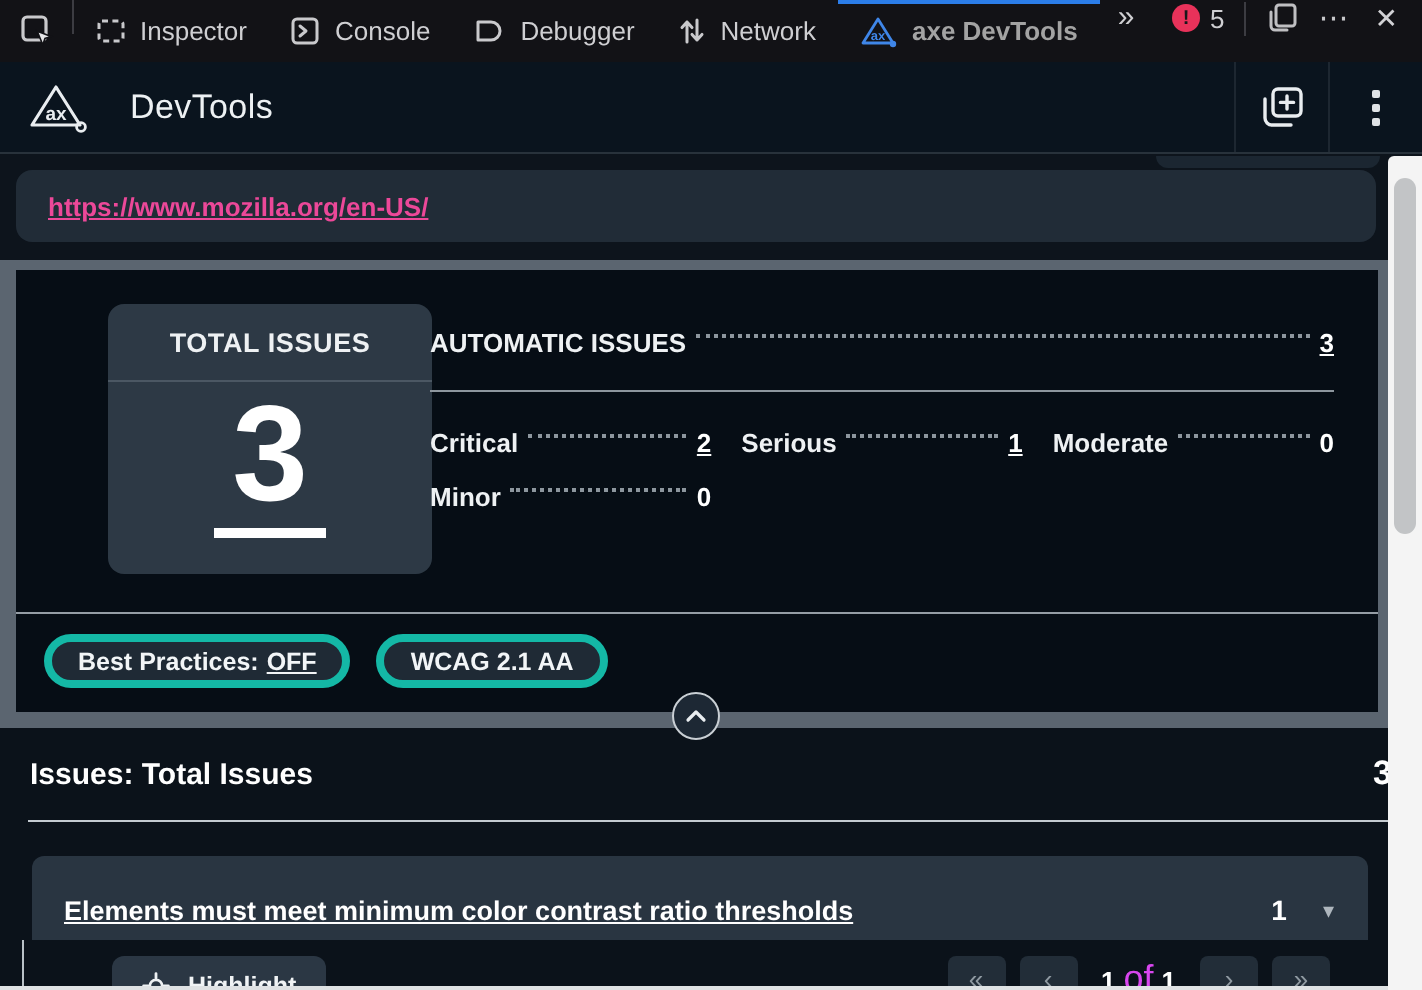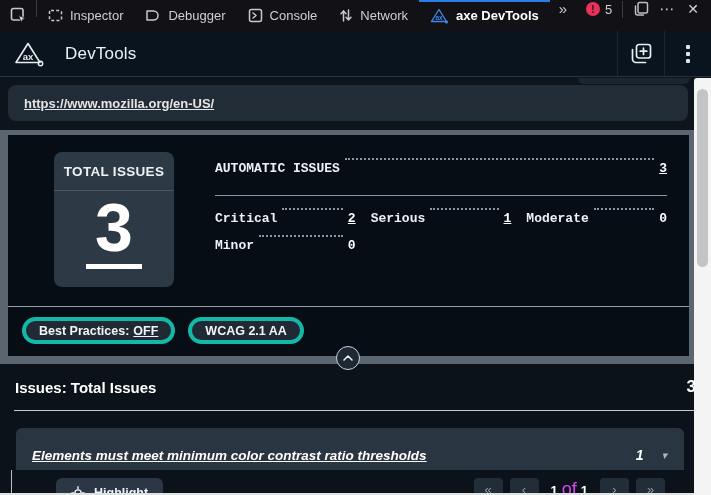--- a/index.html
+++ b/index.html
@@ -7,21 +7,21 @@
   body { font-family:"Liberation Sans", sans-serif; }
   .screen { position:relative; width:711px; height:495px; overflow:hidden; background:#0d141c; }
 
   
   .tabbar { position:absolute; top:0; left:0; right:0; height:31px; background:#121216;
             display:flex; align-items:flex-start; color:#cfcfd2; font-size:13px; }
   .picker-btn { padding:0 9px 0 10px; display:flex; align-items:center; height:31px; }
   .tb-divider { width:1px; height:17px; background:#3c3c42; }
   .tab { position:relative; display:flex; align-items:center; gap:7px; padding:0 11px; height:31px; cursor:default; }
   .tab .lbl { white-space:nowrap; }
-  .tab.active { color:#ffffff; font-weight:bold; }
+  .tab.active { color:#a3a3a3; font-weight:bold; }
   .tab.active::before { content:""; position:absolute; top:0; left:0; right:0; height:2px; background:#2b7de9; }
   .chev-more { padding:0 9px; font-size:15px; color:#cfcfd2; letter-spacing:-1px; }
   .tb-right { margin-left:auto; display:flex; align-items:center; gap:10px; padding-right:10px; }
   .err-badge { display:flex; align-items:center; gap:5px; }
   .err-circle { width:14px; height:14px; border-radius:50%; background:#e8325a; color:#17171a;
                 font-size:10px; font-weight:bold; display:flex; align-items:center; justify-content:center; }
   .meatball { font-size:15px; color:#c6c6c9; letter-spacing:1px; }
   .close-x { font-size:14px; color:#d2d2d5; padding:0 2px; }
 
   
@@ -34,36 +34,36 @@
   .hdr-btn { width:46px; display:flex; align-items:center; justify-content:center; }
 
   
   .content { position:absolute; top:77px; left:0; right:0; bottom:0; background:#0d141c; }
 
   .scan-strip { position:absolute; left:578px; top:1px; width:112px; height:6px;
                 background:#1b2631; border-radius:0 0 6px 6px; }
 
   .url-card { position:absolute; left:8px; top:8px; width:680px; height:36px; background:#212c37;
               border-radius:8px; display:flex; align-items:center; padding-left:16px; }
-  .url-link { color:#e5e5e5; font-size:13px; font-weight:bold; text-decoration:underline; }
+  .url-link { color:#ec4899; font-size:13px; font-weight:bold; text-decoration:underline; }
 
   
   .summary-frame { position:absolute; left:0; top:53px; width:694px; height:234px; background:#5b6570; }
   .summary-panel { position:absolute; left:8px; top:5px; width:681px; height:221px; background:#060d15; }
 
-  .total-card { position:absolute; left:46px; top:17px; width:120px; height:135px;
+  .total-card { position:absolute; left:46px; top:17px; width:162px; height:135px;
                 background:#2d3945; border-radius:8px; }
   .tc-head { height:39px; display:flex; align-items:center; justify-content:center; font-size:13.5px;
              font-weight:bold; color:#eef1f3; letter-spacing:.3px; border-bottom:1px solid #4b5763; }
   .tc-num { display:flex; justify-content:center; margin-top:2px; }
   .tc-num a { font-size:68px; line-height:1.02; font-weight:bold; color:#fff; text-decoration:none;
               border-bottom:5px solid #fff; padding:0 9px 2px; }
 
   .auto-rows { position:absolute; left:207px; top:26px; right:22px; color:#eef1f3; }
-  .leader-row { display:flex; align-items:flex-start; font-size:13px; font-weight:bold; height:20px;font-family:Liberation Mono, monospace; }
+  .leader-row { display:flex; align-items:center; font-size:13px; font-weight:bold; height:20px; }
   .dots { flex:1; border-bottom:2px dotted #8d969e; margin:0 5px; transform:translateY(-3px); }
   .val { color:#fff; font-weight:bold; font-size:13px; text-decoration:none; }
   .val.link { text-decoration:underline; }
   .auto-divider { border-top:1px solid #8d969e; margin:14px 0 15px; }
   .sev-grid { display:grid; grid-template-columns:1fr 1fr 1fr; column-gap:15px; row-gap:7px; }
 
   .panel-divider { position:absolute; left:0; right:0; top:171px; border-top:1px solid #959da5; }
   .pills { position:absolute; left:14px; top:182px; display:flex; gap:13px; }
   .pill { height:27px; border:4px solid #14b8a6; border-radius:15px; background:#1f2a35;
           color:#f2f5f7; font-size:12.5px; font-weight:bold; display:flex; align-items:center; padding:0 13px; }
@@ -74,21 +74,21 @@
                   justify-content:center; z-index:3; }
 
   
   .issues { position:absolute; left:0; top:287px; right:0; bottom:0; background:#0b121a; }
   .issues-head { display:flex; justify-content:space-between; align-items:center; height:46px; padding:0 15px; color:#fff; }
   .issues-title { font-size:15px; font-weight:bold; }
   .issues-count { font-size:17px; font-weight:bold; }
   .issues-divider { margin:0 14px; border-top:1px solid #c4cad0; }
 
   .issue-card { position:absolute; left:16px; top:64px; width:668px; height:42px; background:#293541;
-                border-radius:6px 6px 0 0; display:flex; align-items:center; padding:12px 17px 0 16px;font-style:italic; }
+                border-radius:6px 6px 0 0; display:flex; align-items:center; padding:12px 17px 0 16px; }
   .issue-title { color:#fff; font-size:13.5px; font-weight:bold; text-decoration:underline; }
   .issue-right { margin-left:auto; display:flex; align-items:center; gap:18px; }
   .issue-count { color:#fff; font-size:14px; font-weight:bold; }
   .issue-caret { color:#aeb6bd; font-size:11px; }
 
   .issue-detail { position:absolute; left:11px; top:106px; width:678px; bottom:0;
                   border-left:1px solid #b9c1c7; }
   .highlight-btn { position:absolute; left:44px; top:8px; height:30px; padding:0 15px;
                    background:#2b3744; border-radius:6px 6px 0 0; display:flex; align-items:center;
                    gap:9px; color:#f0f3f5; font-weight:bold; font-size:12.5px; }
@@ -123,32 +123,32 @@
     <div class="tb-divider"></div>
 
     <div class="tab">
       <svg width="15" height="15" viewBox="0 0 15 15">
         <rect x="1.5" y="2.5" width="12" height="10" rx="1.5" fill="none" stroke="#c9c9cc" stroke-width="1.5" stroke-dasharray="3 2.2"></rect>
       </svg>
       <span class="lbl">Inspector</span>
     </div>
 
     <div class="tab">
-      <svg width="16" height="15" viewBox="0 0 16 15">
-        <path d="M2 3 h6.5 a4.5 4.5 0 0 1 0 9 H2 Z" fill="none" stroke="#c9c9cc" stroke-width="1.5" stroke-linejoin="round"></path>
-      </svg>
-      <span class="lbl">Debugger</span>
-    </div>
-
-    <div class="tab">
       <svg width="15" height="15" viewBox="0 0 15 15">
         <rect x="1.5" y="1.5" width="12" height="12" rx="2" fill="none" stroke="#c9c9cc" stroke-width="1.5"></rect>
         <path d="M5 5 L8 7.5 L5 10" fill="none" stroke="#c9c9cc" stroke-width="1.5" stroke-linecap="round" stroke-linejoin="round"></path>
       </svg>
       <span class="lbl">Console</span>
+    </div>
+
+    <div class="tab">
+      <svg width="16" height="15" viewBox="0 0 16 15">
+        <path d="M2 3 h6.5 a4.5 4.5 0 0 1 0 9 H2 Z" fill="none" stroke="#c9c9cc" stroke-width="1.5" stroke-linejoin="round"></path>
+      </svg>
+      <span class="lbl">Debugger</span>
     </div>
 
     <div class="tab">
       <svg width="14" height="15" viewBox="0 0 14 15">
         <path d="M4.5 13 V3 M4.5 3 L2 5.8 M4.5 3 L7 5.8" fill="none" stroke="#c9c9cc" stroke-width="1.5" stroke-linecap="round" stroke-linejoin="round"></path>
         <path d="M9.5 2 V12 M9.5 12 L7 9.2 M9.5 12 L12 9.2" fill="none" stroke="#c9c9cc" stroke-width="1.5" stroke-linecap="round" stroke-linejoin="round"></path>
       </svg>
       <span class="lbl">Network</span>
     </div>
 

